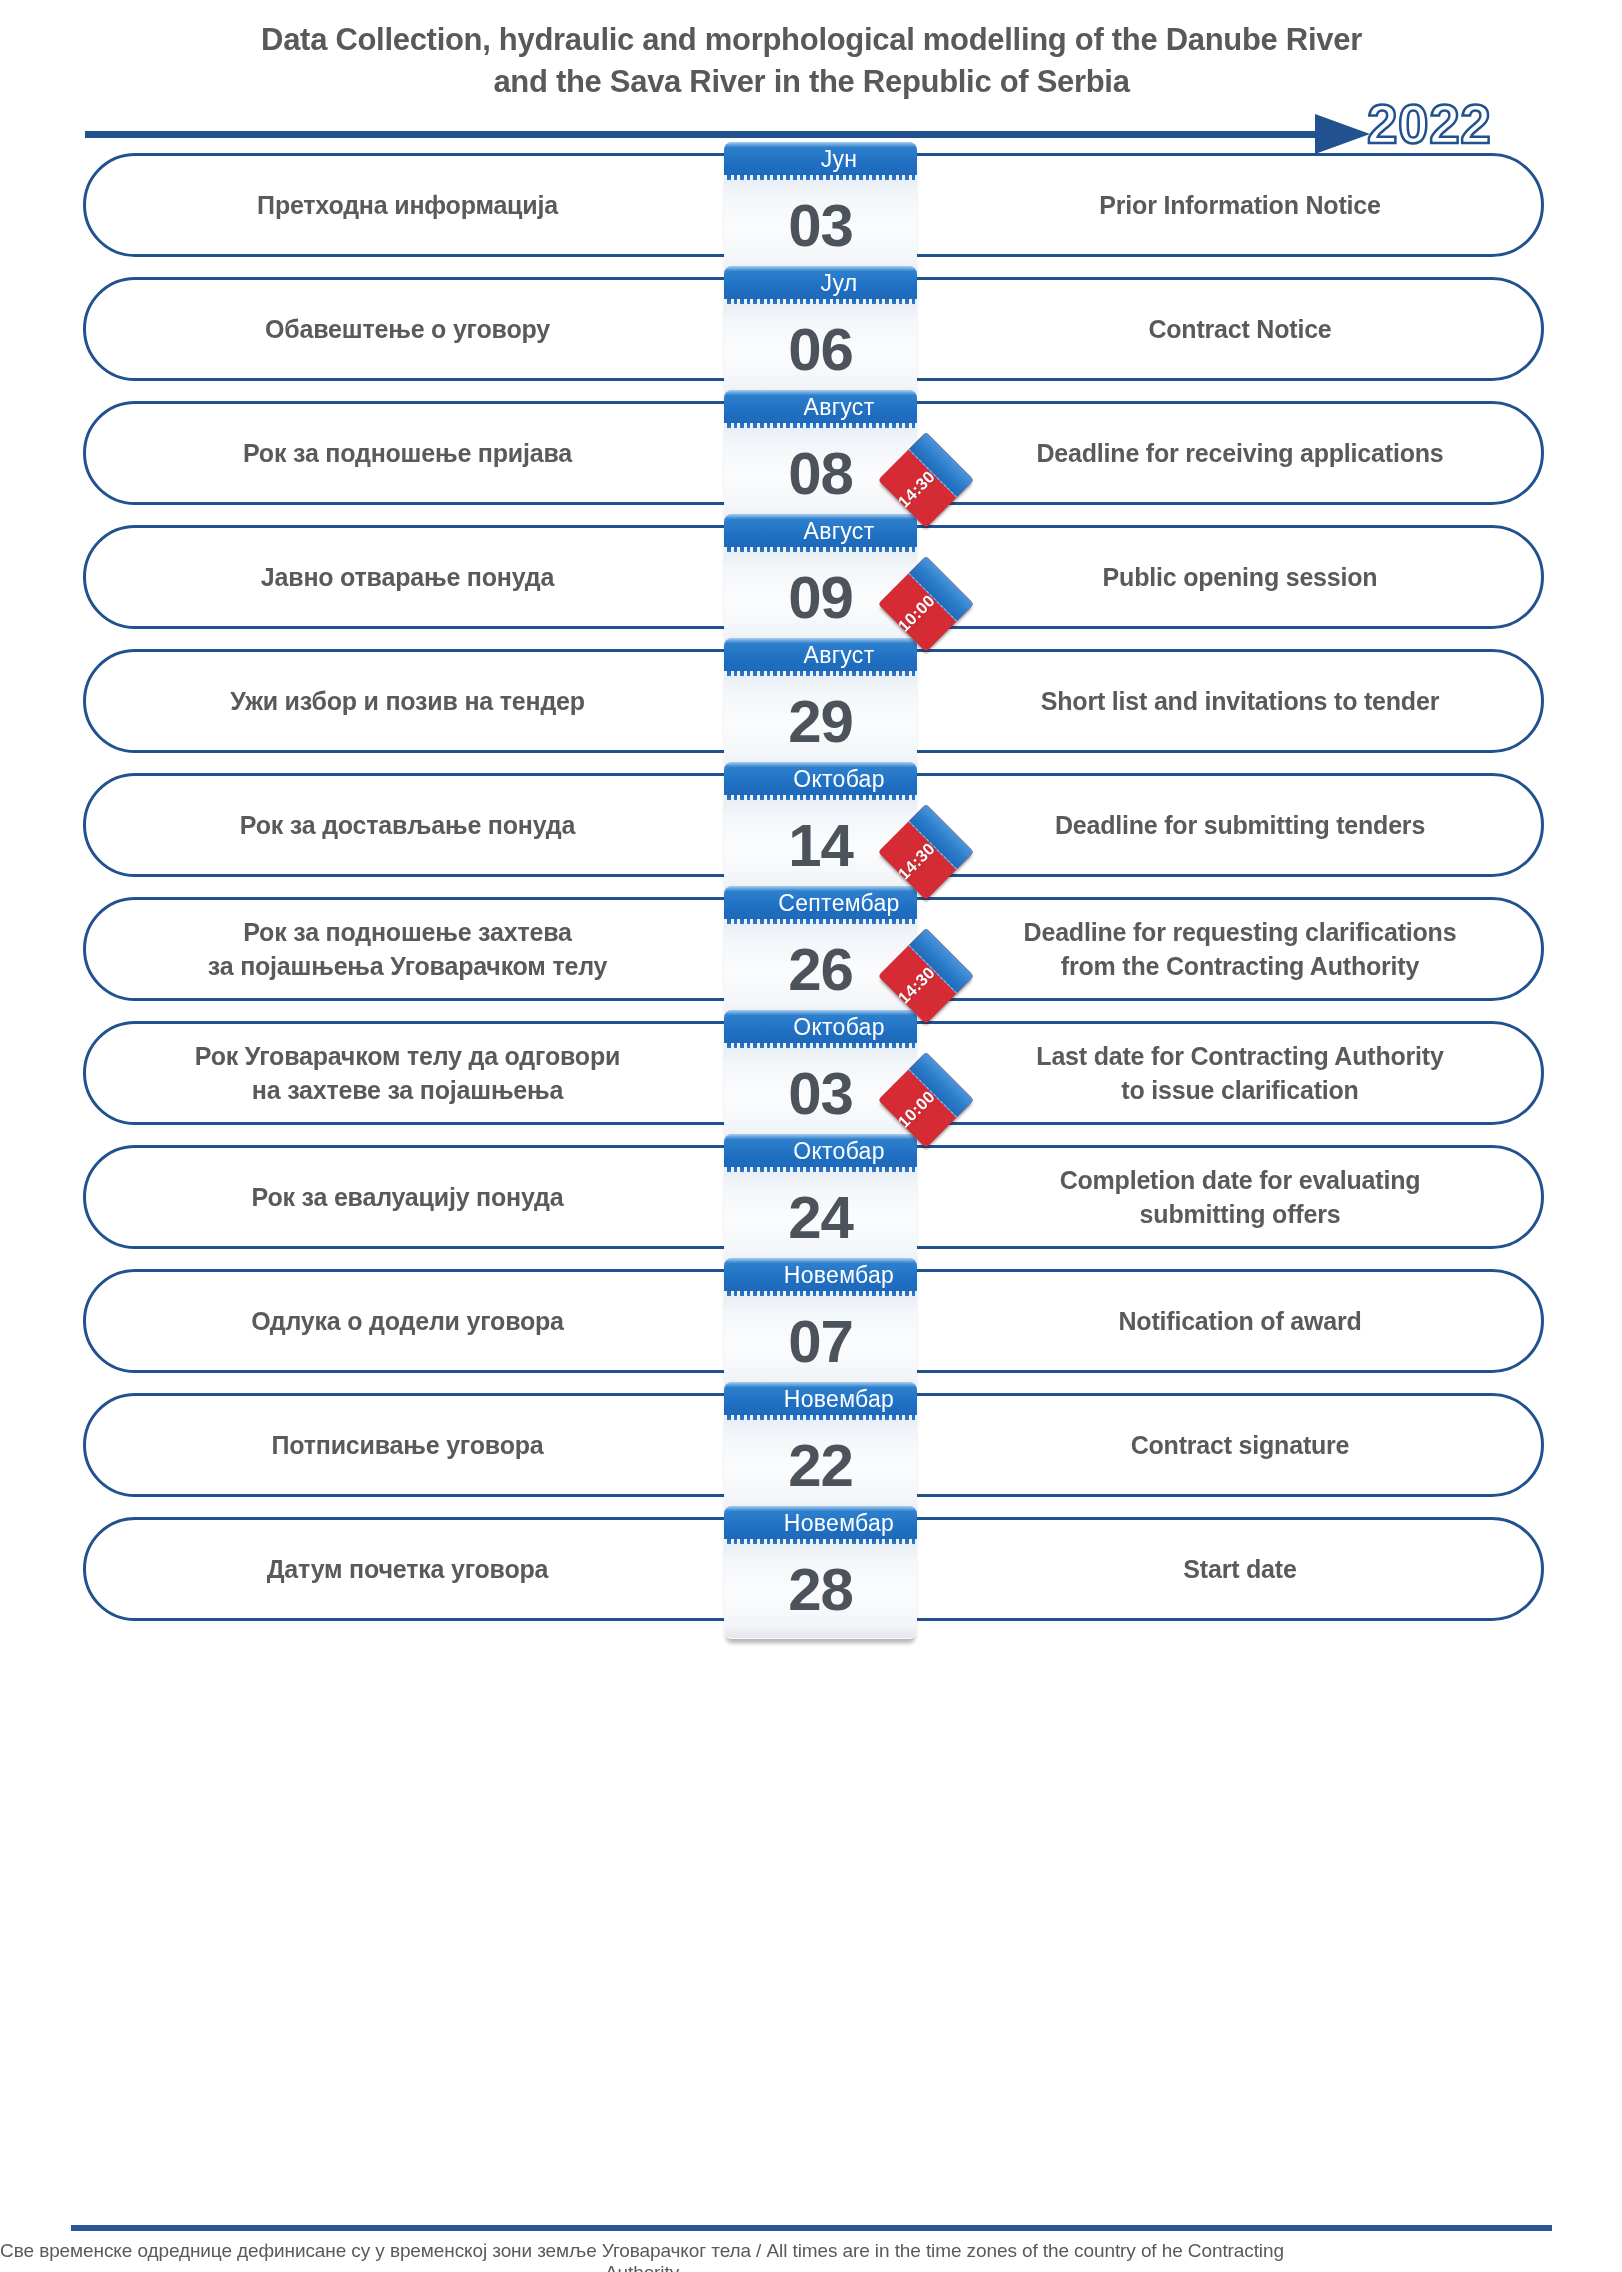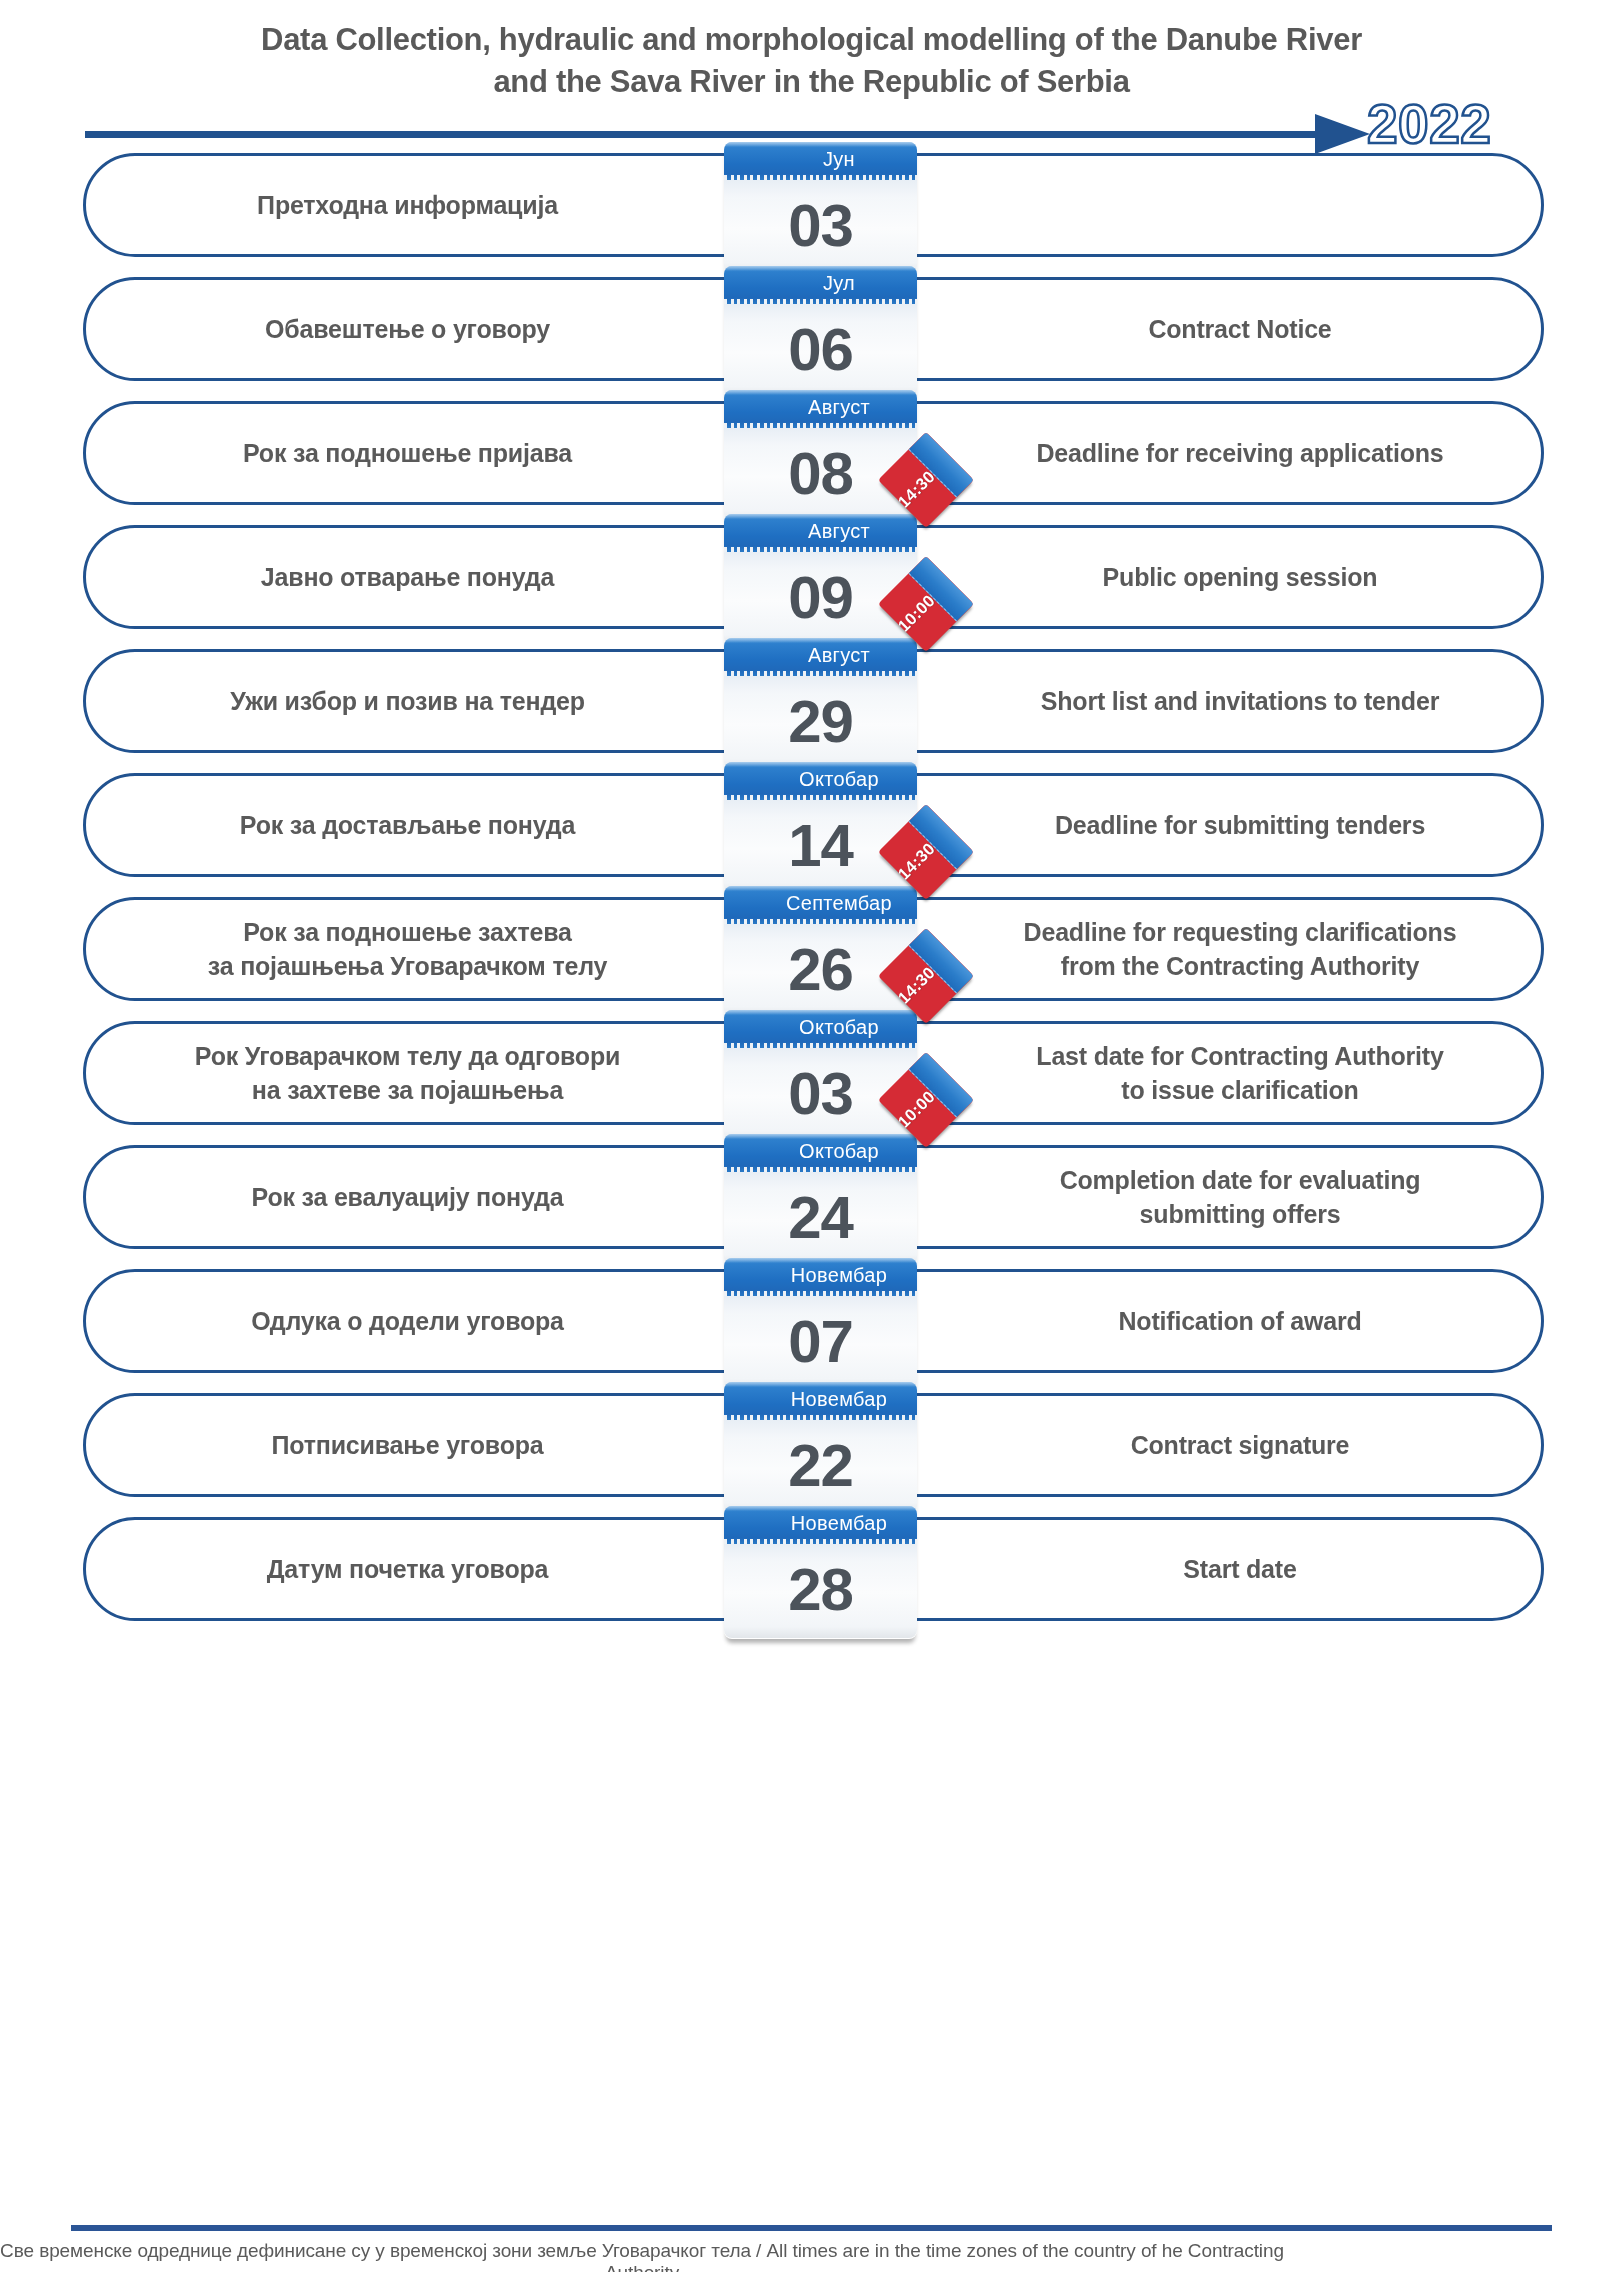--- a/index.html
+++ b/index.html
@@ -170,21 +170,21 @@
 
   .cal-month {
     position: absolute;
     left: 0; top: 0;
     width: 208px;
     height: 34px;
     display: flex;
     align-items: center;
     justify-content: center;
     color: #ffffff;
-    font-size: 20px;
+    font-size: 23px;
     font-weight: normal;
     letter-spacing: 0.3px;
     padding-left: 22px;
   }
 
   .cal-body {
     position: relative;
     width: 193px;
     height: 94px;
     border-radius: 0 0 8px 8px;
@@ -286,20 +286,23 @@
 
   <div id="year-label">2022</div>
 </div>
 
 <div id="rows">
     <div class="row">
       <div class="pill"></div>
       <div class="label left">
         <span>Претходна информација</span>
       </div>
+      <div class="label right">
+        <span>Prior Information Notice</span>
+      </div>
       <div class="cal">
         <div class="cal-head">
           <div class="cal-month">Јун</div>
           <div class="cal-perf"></div>
         </div>
         <div class="cal-body">
           <div class="cal-day">03</div>
         </div>
       </div>
     </div>

